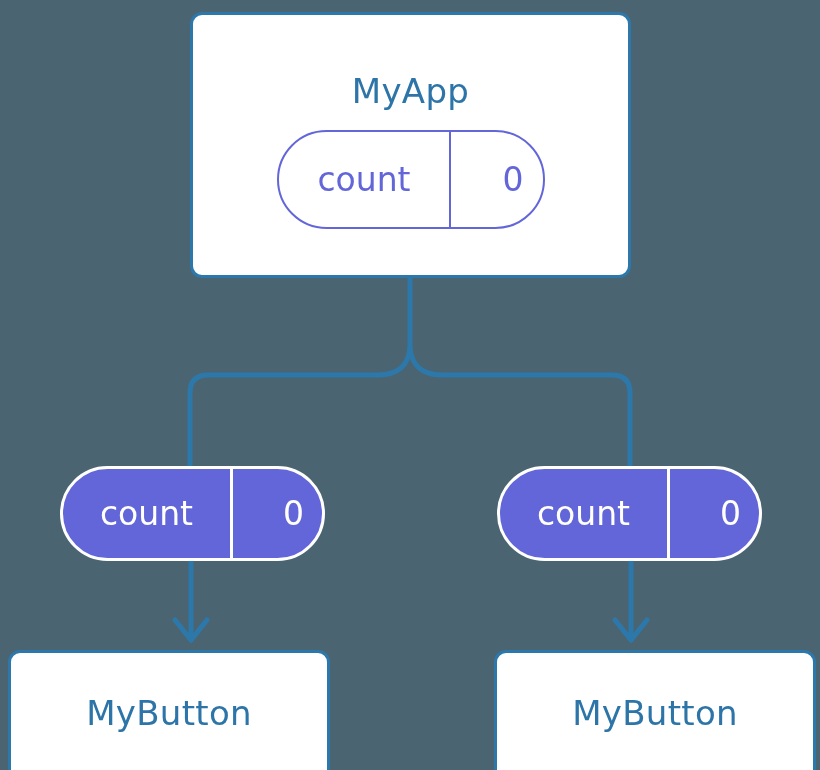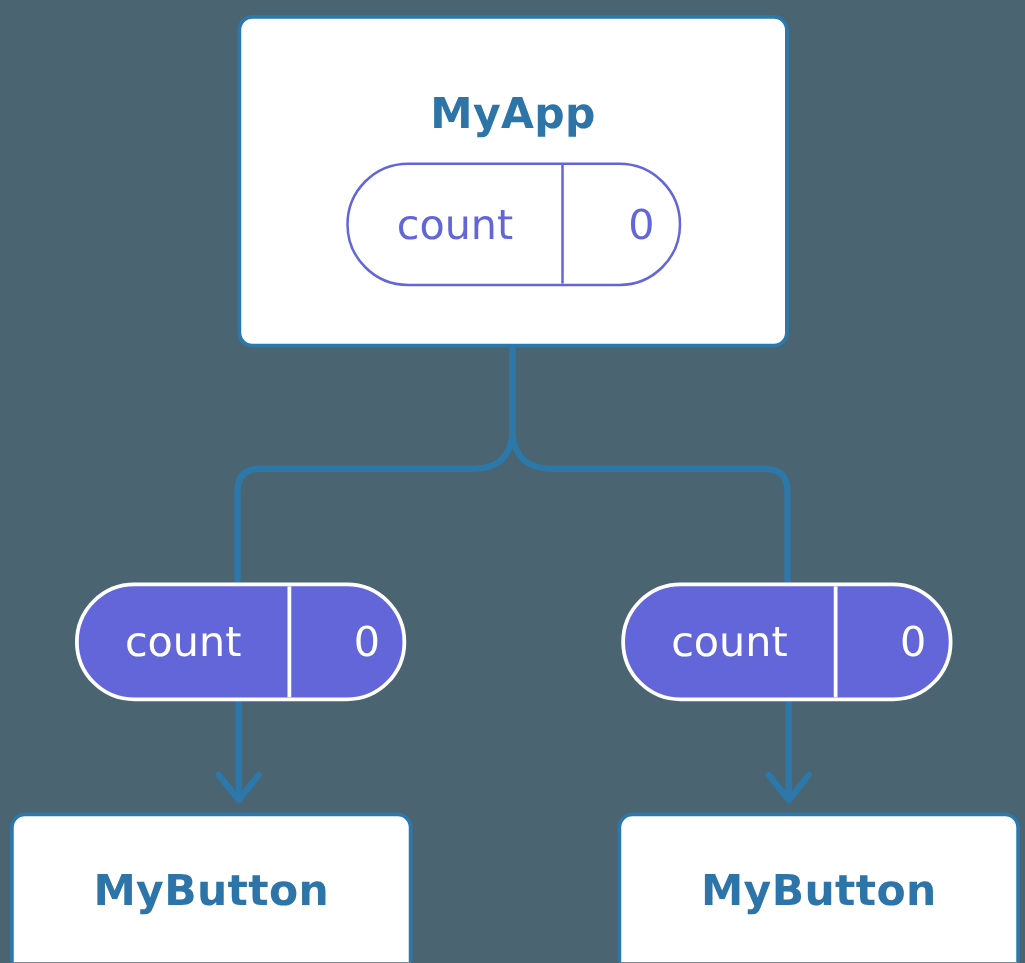--- a/index.html
+++ b/index.html
@@ -34,21 +34,21 @@
     border-radius: 12px;
     z-index: 2;
   }
   .component-title {
     position: absolute;
     left: 0;
     right: 0;
     text-align: center;
     color: #2d75a8;
     font-size: 34px;
-    font-weight: 700;
+    font-weight: 400;
     letter-spacing: 0.3px;
     white-space: nowrap;
   }
 
   
   #root-box {
     left: 190px;
     top: 12px;
     width: 441px;
     height: 266px;

